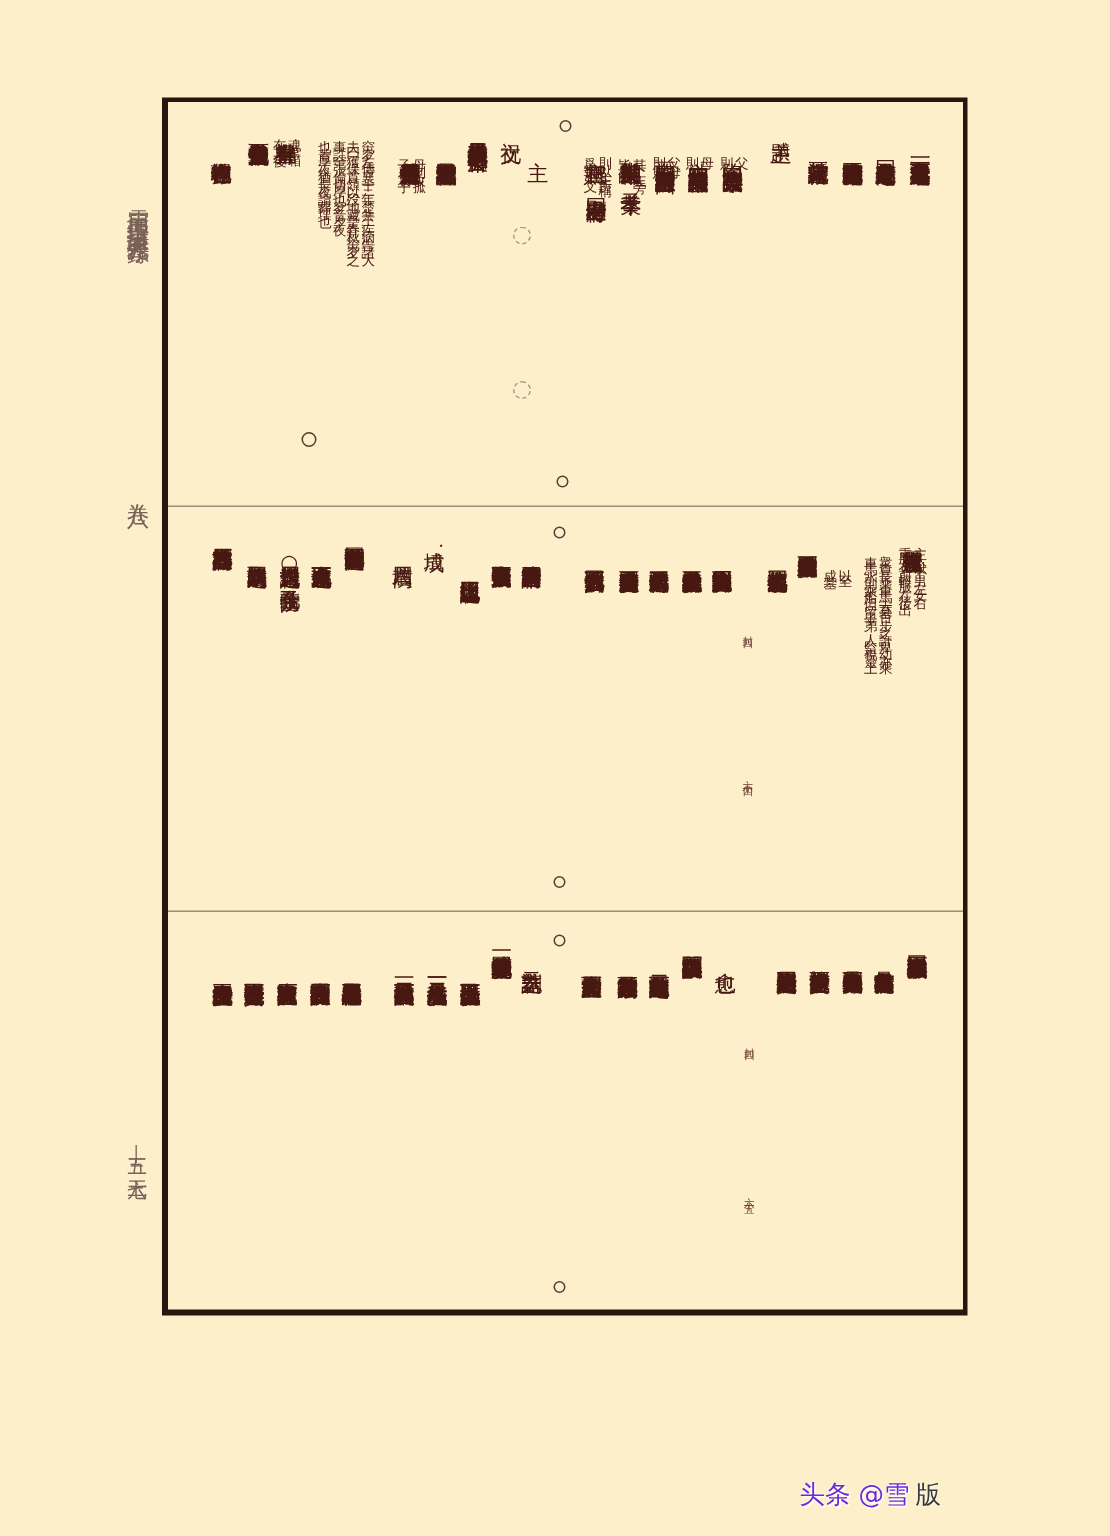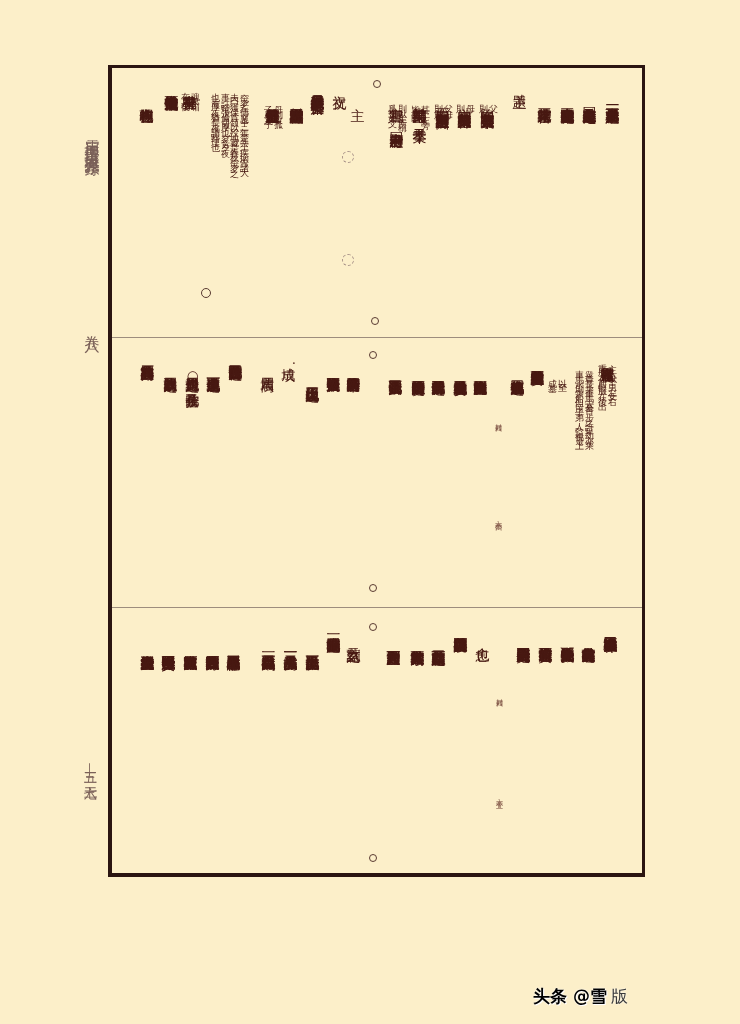--- a/index.html
+++ b/index.html
@@ -44,21 +44,21 @@
     position: absolute; writing-mode: vertical-rl; text-orientation: upright;
     line-height: 1; white-space: nowrap; color: #7a6058;
   }
   .margin-title { left: 84px; top: 128px; font-size: 15px; letter-spacing: 2.2px; }
   .margin-vol { left: 84px; top: 323px; font-size: 15px; letter-spacing: 4px; }
   .page-num { left: 84px; top: 762px; font-size: 13px; letter-spacing: 0.4px; text-orientation: mixed; }
   .watermark {
     position: absolute; left: 533px; top: 985px; display: flex; align-items: center;
     font-family: "DejaVu Sans", sans-serif; white-space: nowrap;
   }
-  .wm-prefix { font-size: 17px; color: #000000; text-shadow: 0 0 2px #fff, 1px 1px 0 #fff; font-weight: bold; }
+  .wm-prefix { font-size: 17px; color: #6d28d9; text-shadow: 0 0 2px #fff, 1px 1px 0 #fff; }
   .wm-overlay {
     font-size: 24px; font-weight: bold; color: #fff; margin-left: -4px;
     text-shadow: -1px -1px 0 #333, 1px -1px 0 #333, -1px 1px 0 #333, 1px 1px 0 #333, 2px 2px 2px rgba(0,0,0,.5);
   }
   .wm-suffix { font-size: 17px; color: #3a3a3a; margin-left: 4px; text-shadow: 0 0 2px #fff; }
 </style>
 </head>
 <body>
 
 <div class="margin-text margin-title">需用崇理圻衷堪輿完孝録</div>

